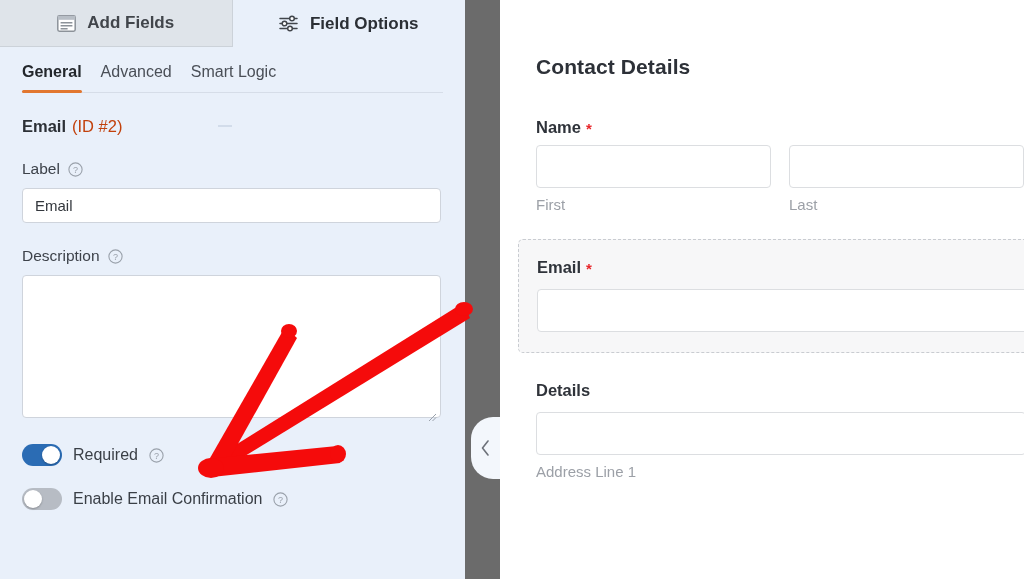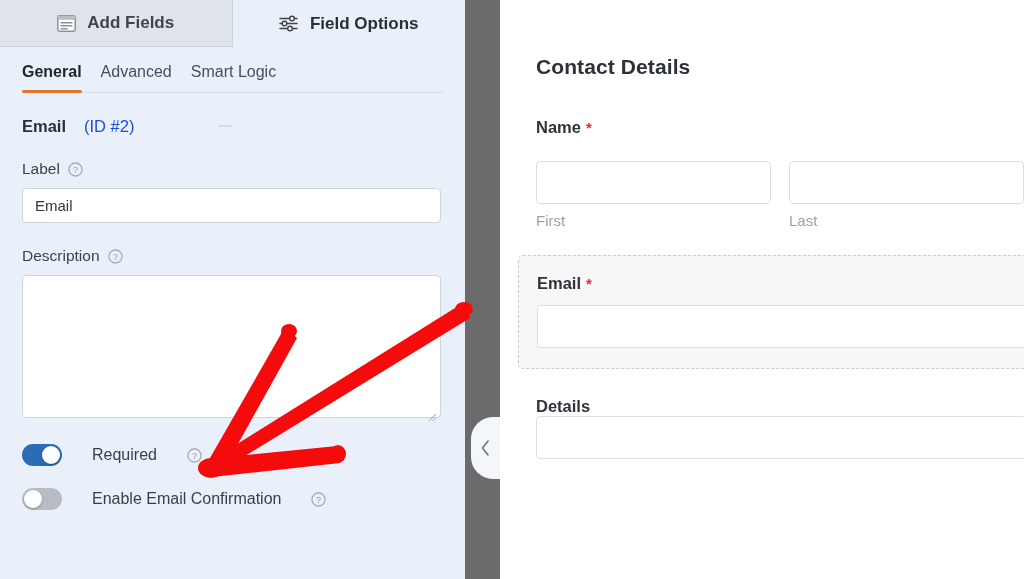--- a/index.html
+++ b/index.html
@@ -92,21 +92,21 @@
 
   .field-head {
     margin-top: 24px;
     font-size: 16.5px;
     color: #3a3f46;
     display: flex;
     align-items: baseline;
     position: relative;
   }
   .field-head .fh-name { font-weight: bold; color: #2c3036; }
-  .field-head .fh-id { font-weight: normal; color: #1d4ed8; margin-left: 18px; }
+  .field-head .fh-id { font-weight: normal; color: #c2410c; margin-left: 6px; }
   .fh-dash {
     position: absolute;
     left: 196px;
     top: 8px;
     width: 14px;
     height: 2px;
     background: #d2dcea;
   }
 
   .opt-label {
@@ -156,21 +156,21 @@
   .ta-grip {
     position: absolute;
     right: 4px; bottom: 4px;
     width: 10px; height: 10px;
     pointer-events: none;
   }
 
   .toggle-row {
     display: flex;
     align-items: center;
-    gap: 30px;
+    gap: 11px;
     margin-top: 22px;
   }
   .toggle-row.second { margin-top: 22px; }
   .switch {
     width: 40px; height: 22px;
     border-radius: 11px;
     position: relative;
     flex: 0 0 40px;
     cursor: pointer;
   }
@@ -239,26 +239,26 @@
     width: 526px;
     border: 1px dashed #c9ccd1;
     border-radius: 5px;
     background: #f7f7f8;
   }
   .flabel {
     font-size: 16.5px;
     font-weight: bold;
     color: #2f333a;
     display: flex;
-    align-items: center;
+    align-items: flex-end;
     gap: 5px;
   }
   .req-star { color: #e8262b; font-size: 15px; }
 
-  .sub-row { display: flex; gap: 18px; margin-top: 24px; }
+  .sub-row { display: flex; gap: 18px; margin-top: 8px; }
   .sub-col { width: 278px; }
   .pinput {
     width: 100%;
     height: 43px;
     border: 1px solid #dcdee1;
     border-radius: 4px;
     background: #ffffff;
     outline: none;
     font-size: 15px;
     padding: 0 12px;
@@ -432,20 +432,24 @@
       <div style="margin-top:12px;">
         <input class="pinput email-w" style="">
       </div>
     </div>
 
     <div class="fgroup" style="margin-top:28px;">
       <div class="flabel">
         <span>Details</span>
         <span class="req-star"></span>
       </div>
+      <div class="addr-block">
+        <input class="pinput wide" style="">
+        <div class="sublabel">Address Line 1</div>
+      </div>
       <div>
         <input class="pinput wide" style="">
       </div>
     </div>
 
   </div>
 
   <svg id="annotation" width="1024" height="579" style="position:absolute;left:0;top:0;pointer-events:none;">
     <g fill="#f50b0b">
 

